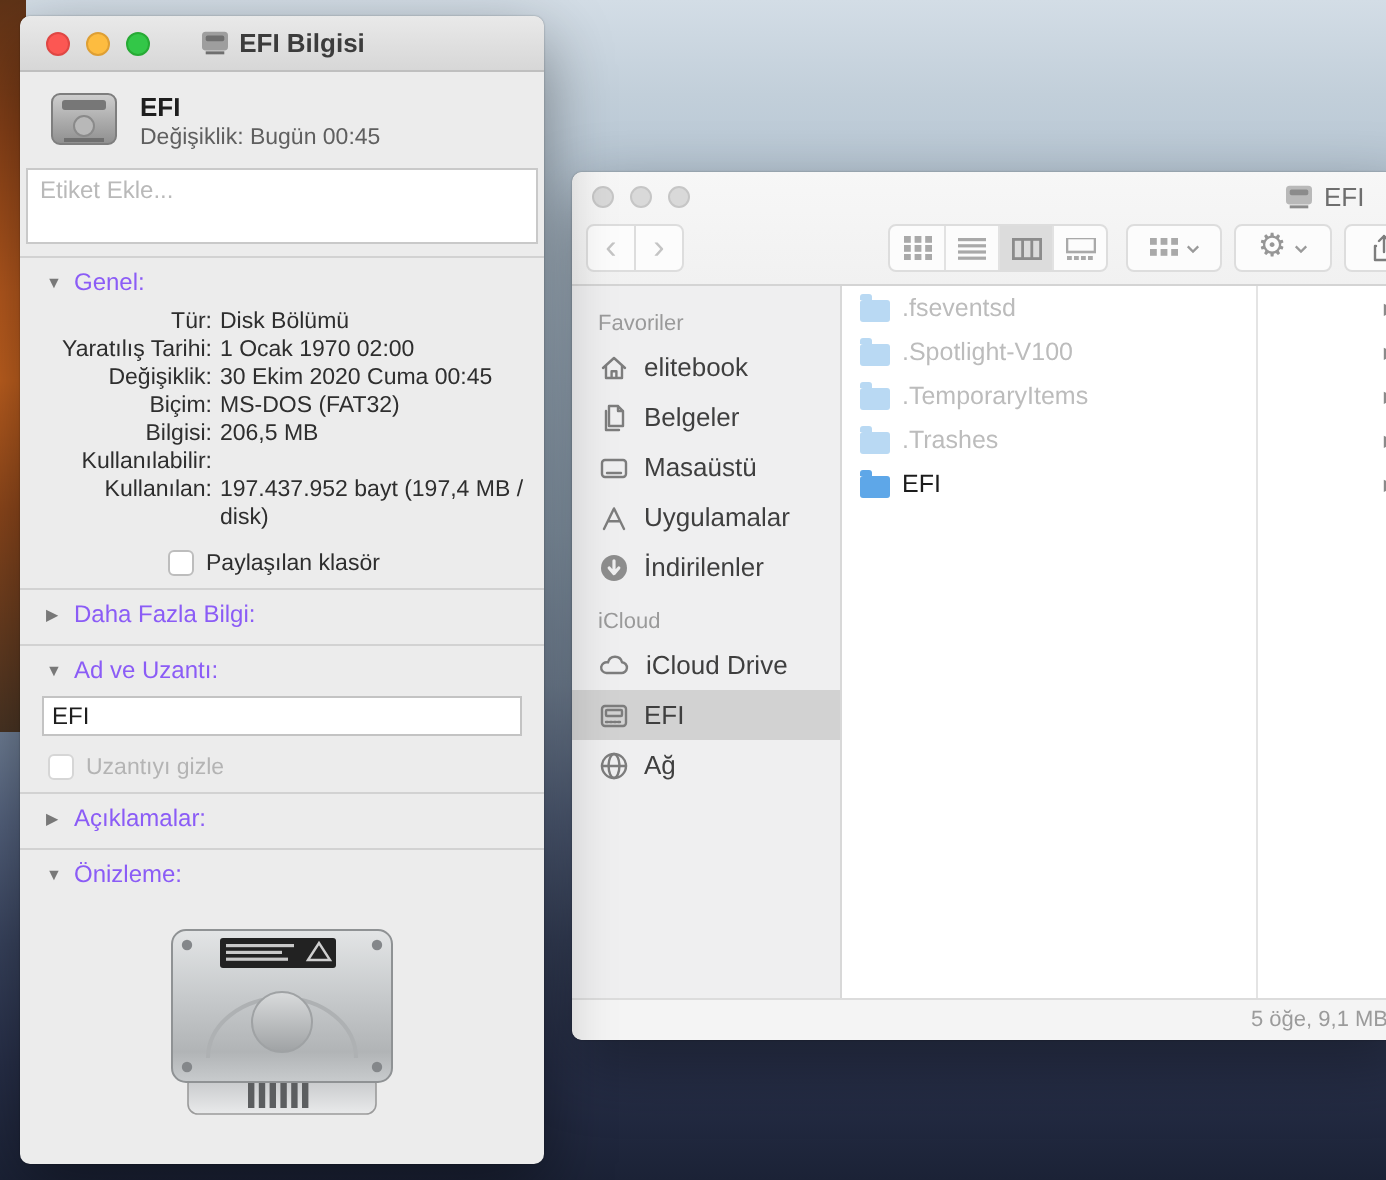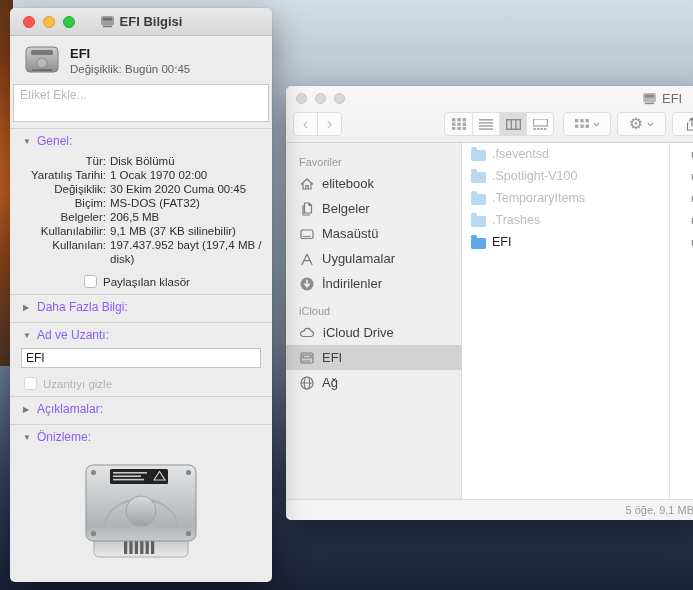--- a/index.html
+++ b/index.html
@@ -42,21 +42,21 @@
     border-radius:4px; background:#fcfcfc; overflow:hidden; height:24px; }
   .seg { width:27px; display:flex; align-items:center; justify-content:center; }
   .seg + .seg { border-left:1px solid #e2e2e2; }
   .seg.sel { background:#dcdcdc; }
   .tb-btn { position:absolute; top:26px; height:24px; border:1px solid #ddd; border-radius:4px;
     background:#fcfcfc; display:flex; align-items:center; justify-content:center; gap:4px; }
   .gear-glyph { font-size:16px; color:#969696; line-height:1; }
   .chev { width:7px; height:5px; }
 
   .fw-body { position:absolute; top:57px; bottom:21px; left:0; right:0; display:flex; }
-  .sidebar { width:176px; background:#efeff0; border-right:1px solid #d8d8d8; padding-top:4px; }
+  .sidebar { width:135px; background:#efeff0; border-right:1px solid #d8d8d8; padding-top:4px; }
   .sb-header { font-size:11px; color:#9a9a9a; margin:9px 0 3px 13px; }
   .sb-item { display:flex; align-items:center; gap:7px; height:25px; padding-left:13px;
     font-size:13px; color:#3f3f3f; }
   .sb-item.sel { background:#d2d2d2; }
   .sb-item svg { flex:none; }
 
   .filepane { position:relative; flex:1; background:#fff; }
   .file-row { display:flex; align-items:center; height:22px; padding:0 8px 0 9px;
     font-size:12.5px; color:#1c1c1c; gap:6px; }
   .file-row .arrow { margin-left:auto; font-size:8px; color:#8a8a8a; }
@@ -372,26 +372,25 @@
         </div>
       <div class="kv">
           <span class="k">Değişiklik:</span>
           <span class="v">30 Ekim 2020 Cuma 00:45</span>
         </div>
       <div class="kv">
           <span class="k">Biçim:</span>
           <span class="v">MS-DOS (FAT32)</span>
         </div>
       <div class="kv">
-          <span class="k">Belgeler:</span>
+          <span class="k">Bilgisi:</span>
           <span class="v">206,5 MB</span>
         </div>
       <div class="kv">
           <span class="k">Kullanılabilir:</span>
-          <span class="v">9,1 MB (37 KB silinebilir)</span>
         </div>
       <div class="kv">
           <span class="k">Kullanılan:</span>
           <span class="v">197.437.952 bayt (197,4 MB / disk)</span>
         </div>
     </div>
 
     <div class="check-row">
       <span class="checkbox"></span>
       <span>Paylaşılan klasör</span>

